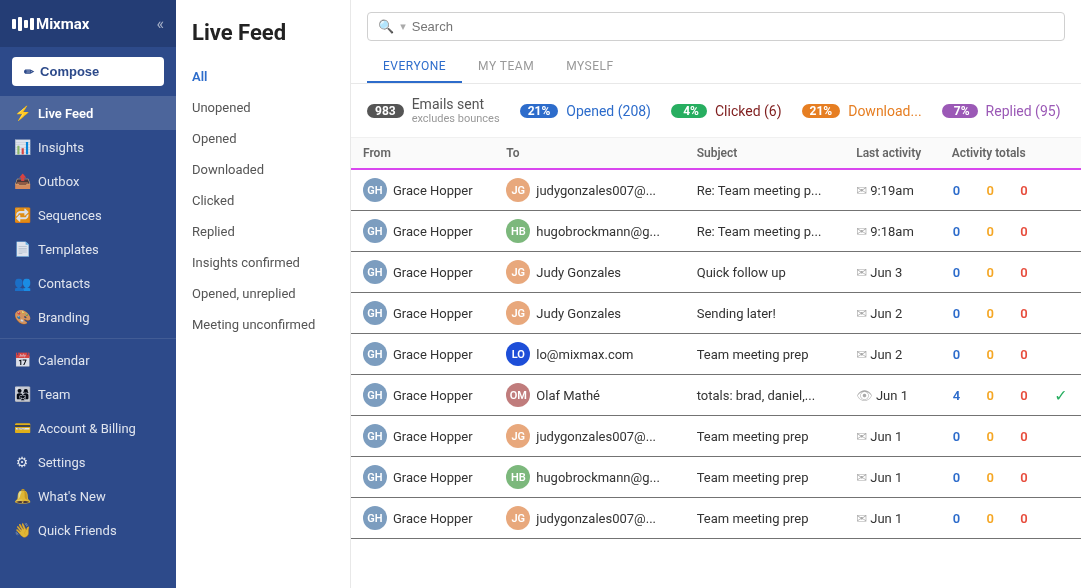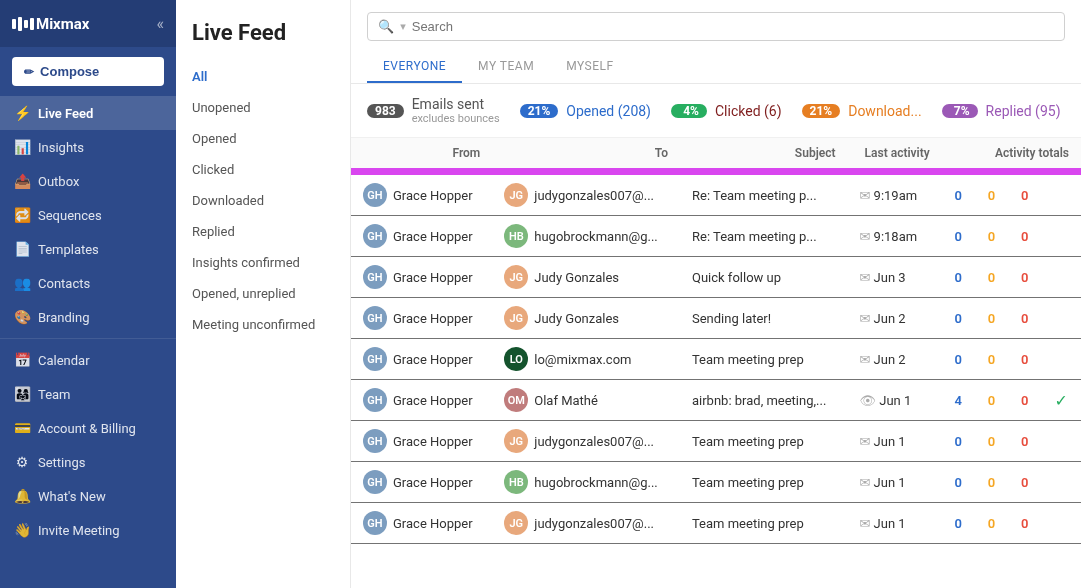--- a/index.html
+++ b/index.html
@@ -191,25 +191,25 @@
     }
     table {
       width: 100%;
       border-collapse: collapse;
     }
     thead tr {
       background: #fafafa;
     }
     thead th {
       padding: 8px 12px;
-      text-align: right;
+      text-align: left;
       font-size: 12px;
       font-weight: 600;
       color: #666;
-      border-bottom: 7px solid #d946ef;
+      border-bottom: 2px solid #d946ef;
     }
     tbody tr {
       border-bottom: 1px solid #737373;
     }
     tbody td {
       padding: 8px 12px;
       font-size: 13px;
       color: #333;
     }
     .from-cell { display: flex; align-items: center; gap: 6px; }
@@ -297,32 +297,32 @@
     <div class="sidebar-item">
       <span class="item-icon">⚙</span>
       <span>Settings</span>
     </div>
     <div class="sidebar-item">
       <span class="item-icon">🔔</span>
       <span>What's New</span>
     </div>
     <div class="sidebar-item">
       <span class="item-icon">👋</span>
-      <span>Invite Meeting</span>
+      <span>Quick Friends</span>
     </div>
   </div>
 </div>
 
 <div id="filter-panel">
   <h1>Live Feed</h1>
   <div class="filter-item active">All</div>
   <div class="filter-item">Unopened</div>
   <div class="filter-item">Opened</div>
+  <div class="filter-item">Downloaded</div>
   <div class="filter-item">Clicked</div>
-  <div class="filter-item">Downloaded</div>
   <div class="filter-item">Replied</div>
   <div class="filter-item">Insights confirmed</div>
   <div class="filter-item">Opened, unreplied</div>
   <div class="filter-item">Meeting unconfirmed</div>
 </div>
 
 <div id="main">
   <div id="main-header">
     <div id="search-bar">
       <span class="search-icon">🔍</span>
@@ -473,21 +473,21 @@
   </tr>
           <tr>
     <td>
       <div class="from-cell">
         <div class="avatar" style="background:#7c9dbf">GH</div>
         <span>Grace Hopper</span>
       </div>
     </td>
     <td>
       <div class="from-cell">
-        <div class="avatar" style="background:#14532d">LO</div>
+        <div class="avatar" style="background:#1d4ed8">LO</div>
         <span>lo@mixmax.com</span>
       </div>
     </td>
     <td>Team meeting prep</td>
     <td style="white-space:nowrap;">
       <span class="activity-icon">✉</span>
       <span> Jun 2</span>
     </td>
     <td class="num-0" style="text-align:center;">0</td>
     <td class="num-replied" style="text-align:center;">0</td>
@@ -500,21 +500,21 @@
         <div class="avatar" style="background:#7c9dbf">GH</div>
         <span>Grace Hopper</span>
       </div>
     </td>
     <td>
       <div class="from-cell">
         <div class="avatar" style="background:#c07c7c">OM</div>
         <span>Olaf Mathé</span>
       </div>
     </td>
-    <td>airbnb: brad, meeting,...</td>
+    <td>totals: brad, daniel,...</td>
     <td style="white-space:nowrap;">
       <span class="activity-icon">👁</span>
       <span> Jun 1</span>
     </td>
     <td class="num-positive" style="text-align:center;">4</td>
     <td class="num-replied" style="text-align:center;">0</td>
     <td class="num-bounced" style="text-align:center;">0</td>
     <td style="text-align:center;"><span class="check-icon">✓</span></td>
   </tr>
           <tr>

